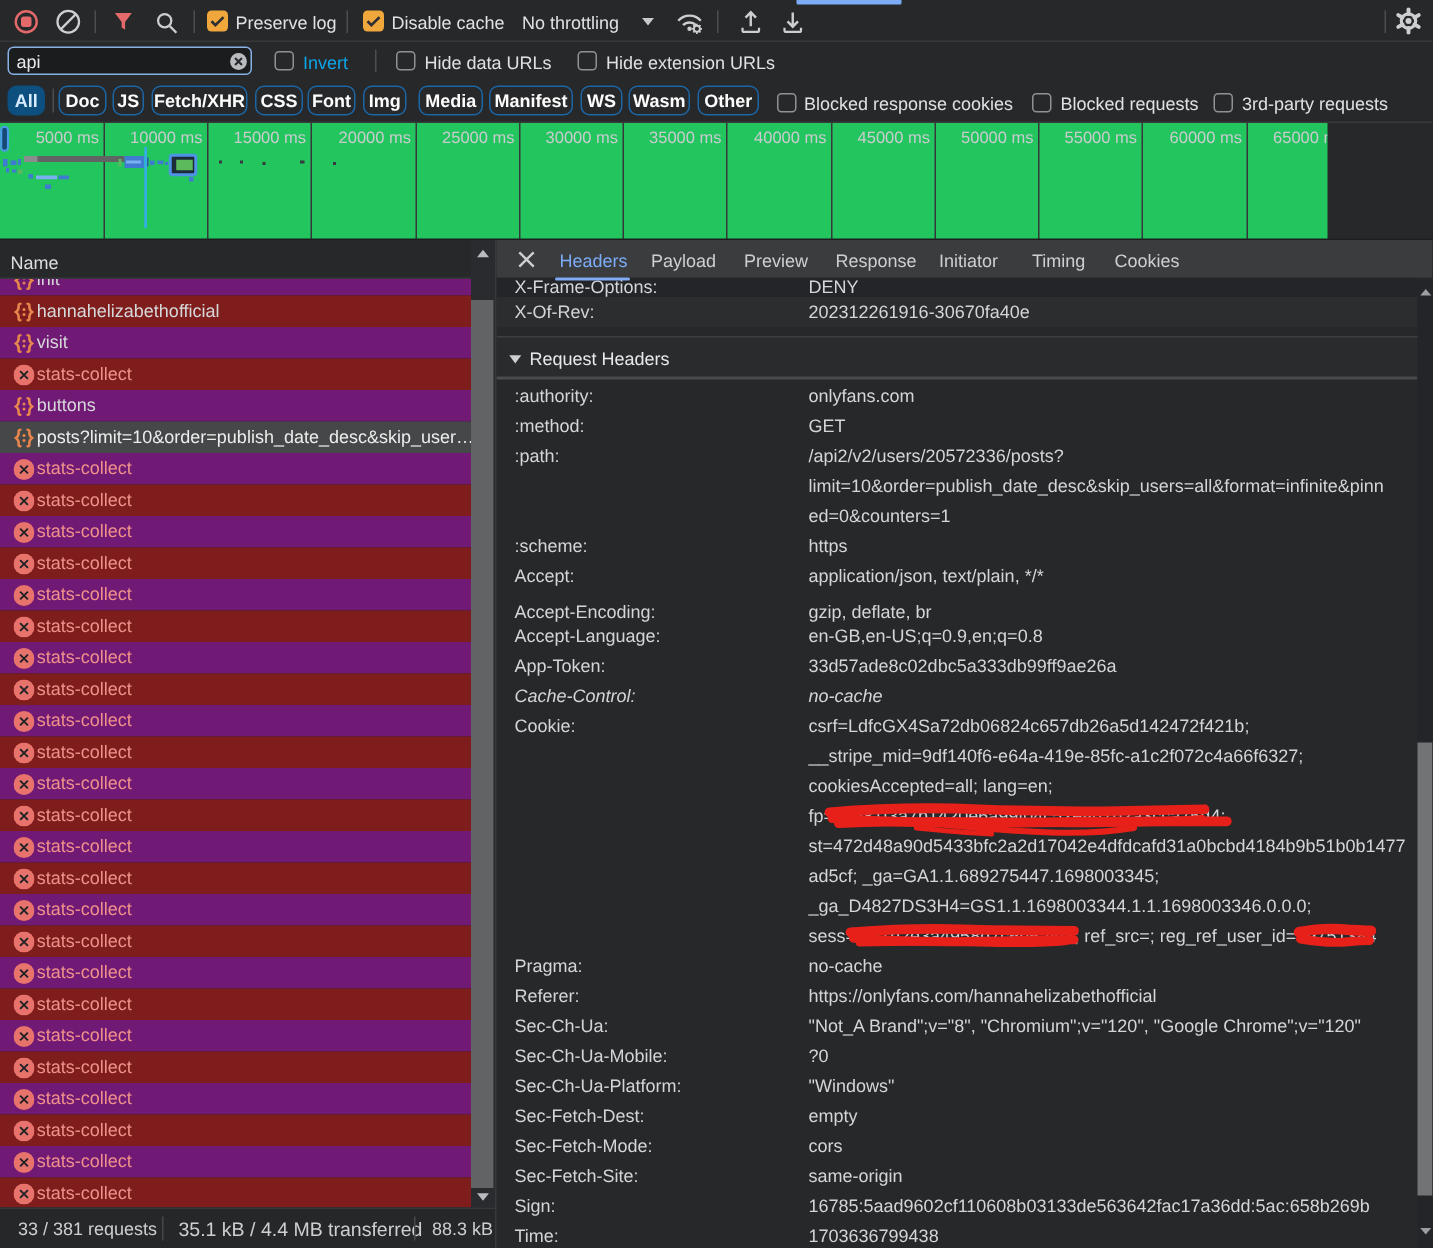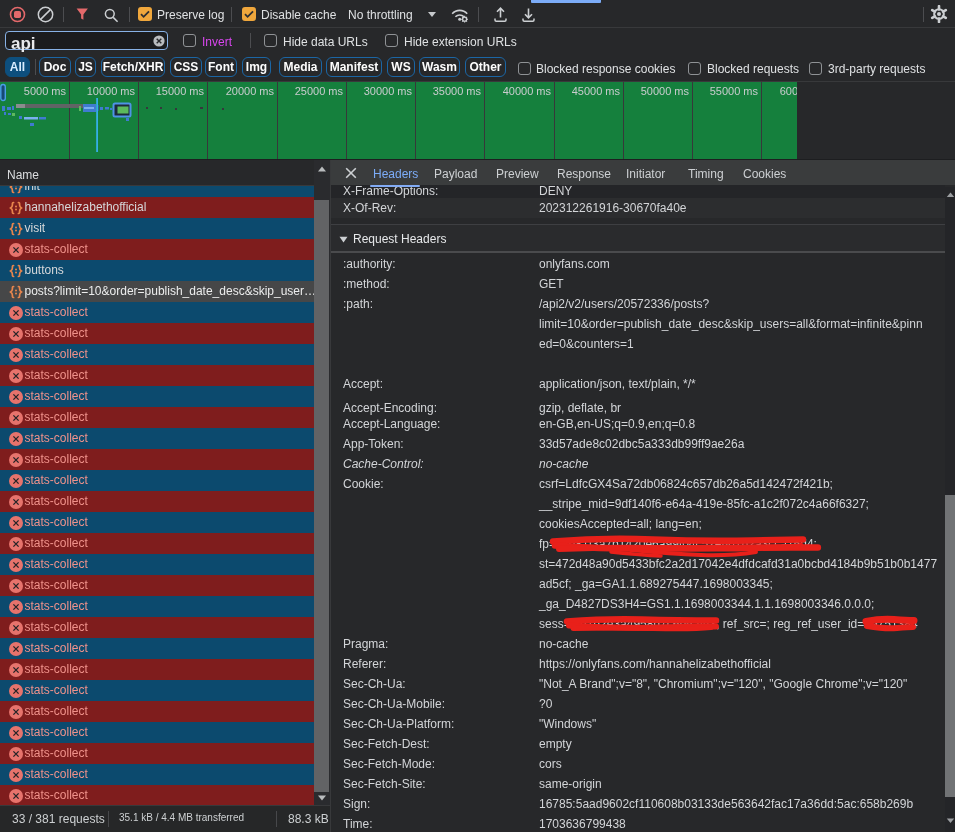--- a/index.html
+++ b/index.html
@@ -98,27 +98,27 @@
         <line x1="9.00" y1="13.60" x2="9.00" y2="16.90"></line>
         <line x1="5.02" y1="11.30" x2="2.16" y2="12.95"></line>
         <line x1="5.02" y1="6.70" x2="2.16" y2="5.05"></line>
       </g>
       <circle cx="9" cy="9" r="2" fill="#cccfd2"></circle>
     </svg>
   </div>
 
   <div id="row2" class="abs" style="left:0;top:29px;width:955px;height:27px;background:#27282a;">
     <div class="abs" style="left:5px;top:2px;width:163px;height:19px;background:#1b1c1e;border:1.5px solid #88b2e6;border-radius:4px;"></div>
-    <div class="txt" style="left:11px;top:5px;font-size:17px;color:#e9eaec;font-weight:bold;">api</div>
+    <div class="txt" style="left:11px;top:5px;font-size:12px;color:#e9eaec;">api</div>
     <svg class="abs" style="left:153px;top:6px;" width="12" height="12" viewBox="0 0 12 12">
       <circle cx="6" cy="6" r="5.6" fill="#b9bcbf"></circle>
       <path d="M3.7,3.7 L8.3,8.3 M8.3,3.7 L3.7,8.3" stroke="#27282a" stroke-width="1.4"></path>
     </svg>
     <div class="cb" style="left:183px;top:5px;"></div>
-    <div class="txt" style="left:202px;top:6px;font-size:12px;color:#d946ef;">Invert</div>
+    <div class="txt" style="left:202px;top:6px;font-size:12px;color:#0ea5e9;">Invert</div>
     <div class="sep" style="left:250px;top:4px;height:15px;"></div>
     <div class="cb" style="left:264px;top:5px;"></div>
     <div class="txt" style="left:283px;top:6px;font-size:12px;color:#dfe1e3;">Hide data URLs</div>
     <div class="cb" style="left:385px;top:5px;"></div>
     <div class="txt" style="left:404px;top:6px;font-size:12px;color:#dfe1e3;">Hide extension URLs</div>
   </div>
 
   <div id="row3" class="abs" style="left:0;top:56px;width:955px;height:26px;background:#27282a;border-bottom:1px solid #38393b;">
     <style>
       .chip { position:absolute; top:1px; height:20px; border:1px solid #1b66a5; border-radius:6px;
@@ -139,21 +139,21 @@
     <div class="chip" style="left:419px;width:41px;">Wasm</div>
     <div class="chip" style="left:465px;width:41px;">Other</div>
     <div class="cb" style="left:518px;top:6px;"></div>
     <div class="txt" style="left:536px;top:6px;font-size:12px;color:#dfe1e3;">Blocked response cookies</div>
     <div class="cb" style="left:688px;top:6px;"></div>
     <div class="txt" style="left:707px;top:6px;font-size:12px;color:#dfe1e3;">Blocked requests</div>
     <div class="cb" style="left:809px;top:6px;"></div>
     <div class="txt" style="left:828px;top:6px;font-size:12px;color:#dfe1e3;">3rd-party requests</div>
   </div>
 
-  <div id="overview" class="abs" style="left:0;top:82px;width:797px;height:78px;background:#15803d;overflow:hidden;">
+  <div id="overview" class="abs" style="left:0;top:82px;width:885px;height:78px;background:#22c55e;overflow:hidden;">
     <svg width="955" height="78" viewBox="0 0 955 78">
 
       <g stroke="#37383a" stroke-width="1">
         <line x1="69.5" y1="0" x2="69.5" y2="78"></line>
           <line x1="138.5" y1="0" x2="138.5" y2="78"></line>
         <line x1="207.5" y1="0" x2="207.5" y2="78"></line>
           <line x1="277.5" y1="0" x2="277.5" y2="78"></line>
         <line x1="346.5" y1="0" x2="346.5" y2="78"></line>
           <line x1="415.5" y1="0" x2="415.5" y2="78"></line>
         <line x1="484.5" y1="0" x2="484.5" y2="78"></line>
@@ -222,21 +222,21 @@
 
       <rect x="96.2" y="16" width="1.8" height="54" fill="#35aee6"></rect>
     </svg>
   </div>
 
   <div class="abs" style="left:0;top:158.5px;width:955px;height:1.5px;background:#1d1e20;z-index:3;"></div>
 
   <div id="leftpanel" class="abs" style="left:0;top:160px;width:330px;height:672px;background:#202124;overflow:hidden;">
     <style>
       .nrow { position:absolute; left:0; width:314px; height:21px; overflow:hidden; }
-      .L { background:#0c4a6e; } .D { background:#7f1d1d; } .SEL { background:#464748; }
+      .L { background:#701a75; } .D { background:#7f1d1d; } .SEL { background:#464748; }
       .nm { position:absolute; left:24.5px; top:0; font-size:12px; line-height:21px; color:#d6d8da; white-space:nowrap; }
       .er { color:#f0928b; }
       .ricon { position:absolute; left:8.5px; top:3.5px; width:14px; height:14px; }
     </style>
     <svg width="0" height="0" style="position:absolute;">
       <defs>
         <g id="icjson">
           <path d="M4.6,1.5 C3.2,1.5 3.4,2.6 3.4,3.9 C3.4,5.4 2.9,6.1 1.6,7 C2.9,7.9 3.4,8.6 3.4,10.1 C3.4,11.4 3.2,12.5 4.6,12.5" fill="none" stroke="#e8854d" stroke-width="1.7" stroke-linecap="round"></path>
           <path d="M9.4,1.5 C10.8,1.5 10.6,2.6 10.6,3.9 C10.6,5.4 11.1,6.1 12.4,7 C11.1,7.9 10.6,8.6 10.6,10.1 C10.6,11.4 10.8,12.5 9.4,12.5" fill="none" stroke="#e8854d" stroke-width="1.7" stroke-linecap="round"></path>
           <circle cx="7" cy="5.4" r="1" fill="#e8854d"></circle>
@@ -439,21 +439,21 @@
         </svg>
       <div class="abs" style="left:0;top:40px;width:15px;height:592px;background:#626365;"></div>
       <svg class="abs" style="left:3px;top:634px;" width="10" height="8" viewBox="0 0 10 8">
           <path d="M1,1.5 L5,6.5 L9,1.5 z" fill="#b9bcbe"></path>
         </svg>
     </div>
 
     <div class="abs" style="left:0;top:645px;width:330px;height:27px;background:#262728;border-top:1px solid #38393b;z-index:7;">
       <div class="txt" style="left:12px;top:6px;font-size:12px;color:#cdd0d2;">33 / 381 requests</div>
       <div class="sep" style="left:108px;top:5px;height:16px;background:#47484b;"></div>
-      <div class="txt" style="left:119px;top:6px;font-size:10px;color:#cdd0d2;">35.1 kB / 4.4 MB transferred</div>
+      <div class="txt" style="left:119px;top:6px;font-size:13px;color:#cdd0d2;">35.1 kB / 4.4 MB transferred</div>
       <div class="sep" style="left:276px;top:5px;height:16px;background:#47484b;"></div>
       <div class="txt" style="left:288px;top:6px;font-size:12px;color:#cdd0d2;">88.3 kB</div>
     </div>
   </div>
 
   <div id="rightpanel" class="abs" style="left:330px;top:160px;width:625px;height:672px;background:#27282a;overflow:hidden;border-left:1px solid #38393b;">
     <style>
       .hrow { position:absolute; left:0; width:614px; height:20px; }
       .hn { position:absolute; left:12px; top:0; font-size:12px; line-height:20px; color:#d3d5d8; white-space:nowrap; }
       .hv { position:absolute; left:208px; top:0; font-size:12px; line-height:20px; color:#d3d5d8; white-space:nowrap; }
@@ -506,20 +506,24 @@
     <div class="hrow" style="top:134px;">
         <span class="hn">:path:</span>
         <span class="hv">/api2/v2/users/20572336/posts?</span>
       </div>
     <div class="hrow" style="top:154px;">
         <span class="hv">limit=10&amp;order=publish_date_desc&amp;skip_users=all&amp;format=infinite&amp;pinn</span>
       </div>
     <div class="hrow" style="top:174px;">
         <span class="hv">ed=0&amp;counters=1</span>
       </div>
+    <div class="hrow" style="top:194px;">
+        <span class="hn">:scheme:</span>
+        <span class="hv">https</span>
+      </div>
     <div class="hrow" style="top:214px;">
         <span class="hn">Accept:</span>
         <span class="hv">application/json, text/plain, */*</span>
       </div>
     <div class="hrow" style="top:238px;">
         <span class="hn">Accept-Encoding:</span>
         <span class="hv">gzip, deflate, br</span>
       </div>
     <div class="hrow" style="top:254px;">
         <span class="hn">Accept-Language:</span>

